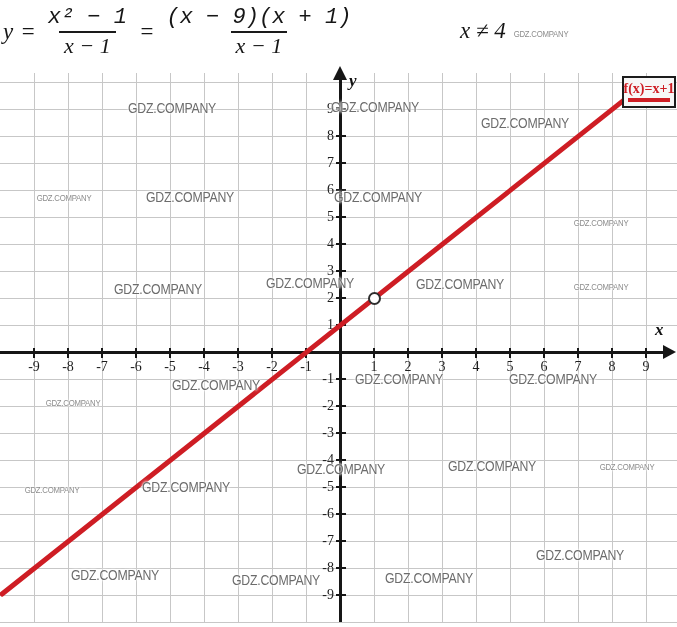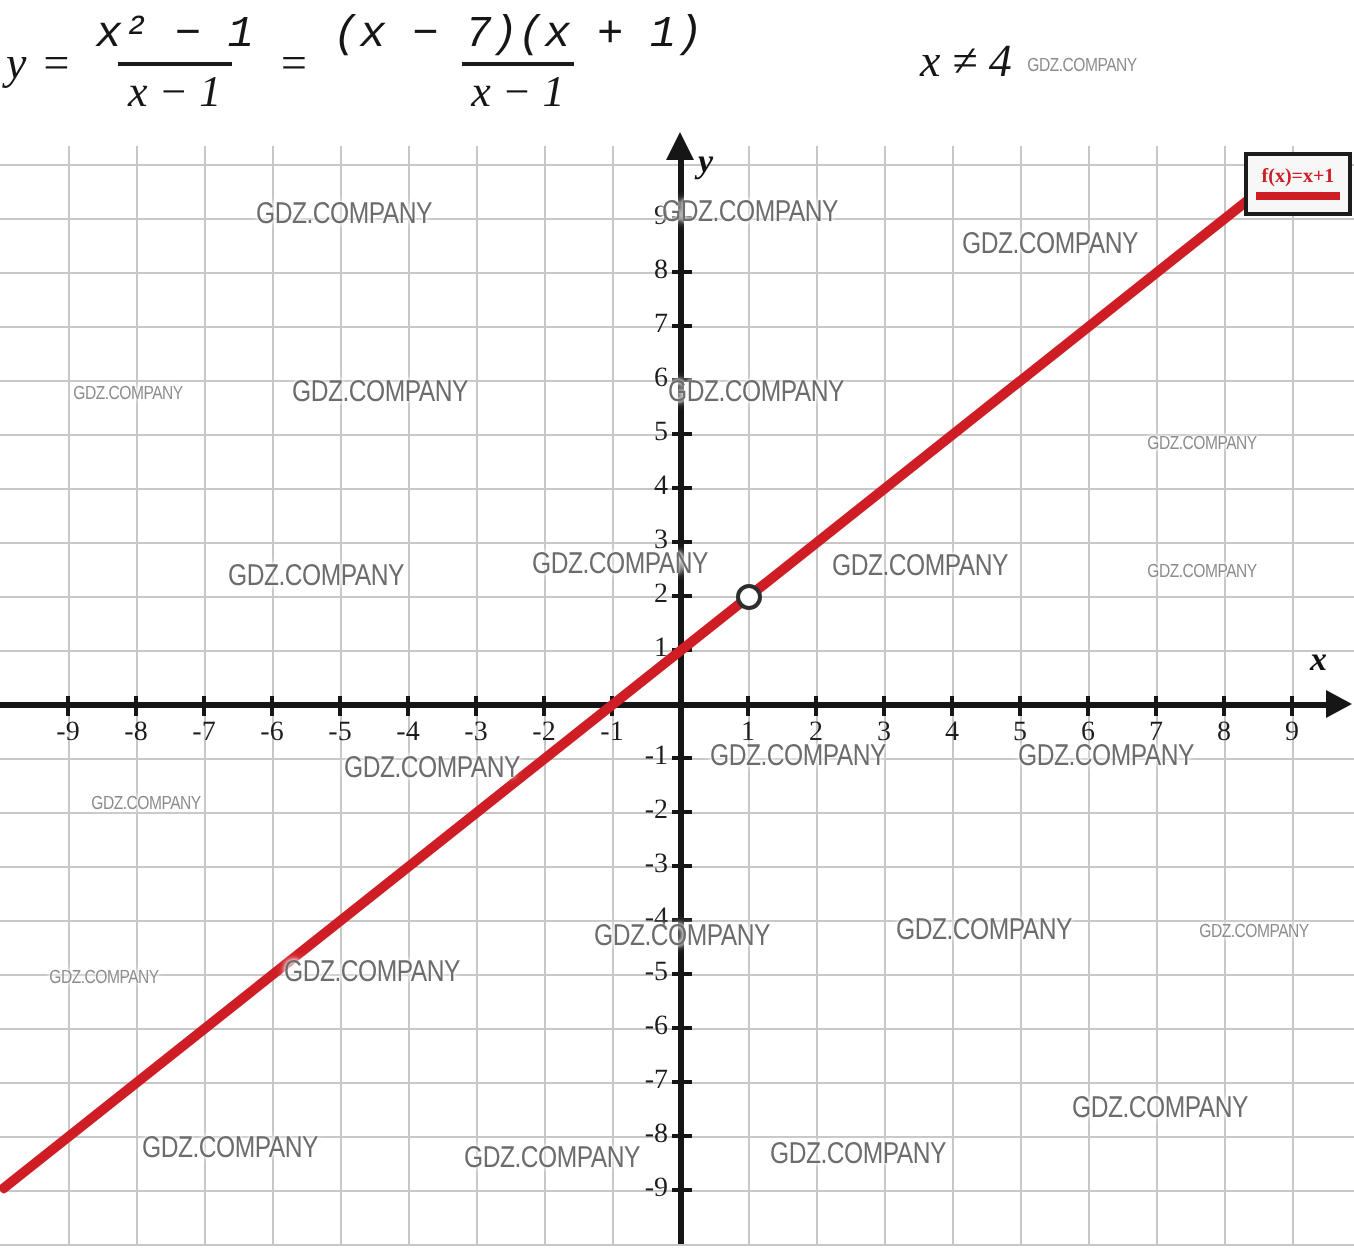--- a/index.html
+++ b/index.html
@@ -35,38 +35,38 @@
   .fn-line{position:absolute;height:4.5px;border-radius:2px;transform-origin:0 50%;z-index:4;}
   .hole{position:absolute;width:9px;height:9px;border:2px solid #2e2e2e;border-radius:50%;background:#ffffff;z-index:6;}
   .wm{position:absolute;transform:translate(-50%,-50%) scaleX(0.82);white-space:nowrap;z-index:5;
         font-family:"Liberation Sans",sans-serif;letter-spacing:-0.3px;
         text-shadow:0 0 2px #fff,0 0 3px #fff,0 0 5px #fff;}
   .wm-lg{font-size:15px;color:#6c6c6c;}
   .wm-sm{font-size:9.5px;color:#8d8d8d;}
   .legend{position:absolute;left:622px;top:11px;width:50px;height:28px;z-index:10;
         border:2px solid #1c1c1c;background:#f7f7f7;display:flex;flex-direction:column;
         justify-content:center;align-items:center;gap:2px;}
-  .legend-label{color:#ce1d24;font-family:"Liberation Serif",serif;font-weight:bold;font-size:10px;line-height:1;}
+  .legend-label{color:#ce1d24;font-family:"Liberation Serif",serif;font-weight:bold;font-size:14px;line-height:1;}
   .legend-line{width:42px;height:4px;background:#ce1d24;}
 </style>
 </head>
 <body>
 
 <div class="page">
 
   <div class="formula-row">
     <span>y</span>
     <span class="op">=</span>
     <span class="frac">
       <span class="num">x² − 1</span>
       <span class="den">x − 1</span>
     </span>
     <span class="op">=</span>
     <span class="frac">
-      <span class="num">(x − 7)(x + 1)</span>
+      <span class="num">(x − 9)(x + 1)</span>
       <span class="den">x − 1</span>
     </span>
     <span class="cond">x ≠ 4</span>
   </div>
 
   <div class="plot">
       <div class="gh" style="top: 16.5px; background: rgb(199, 199, 199);"></div>
       <div class="gh" style="top: 43.5px; background: rgb(199, 199, 199);"></div>
       <div class="gh" style="top: 70.5px; background: rgb(199, 199, 199);"></div>
       <div class="gh" style="top: 97.5px; background: rgb(199, 199, 199);"></div>

